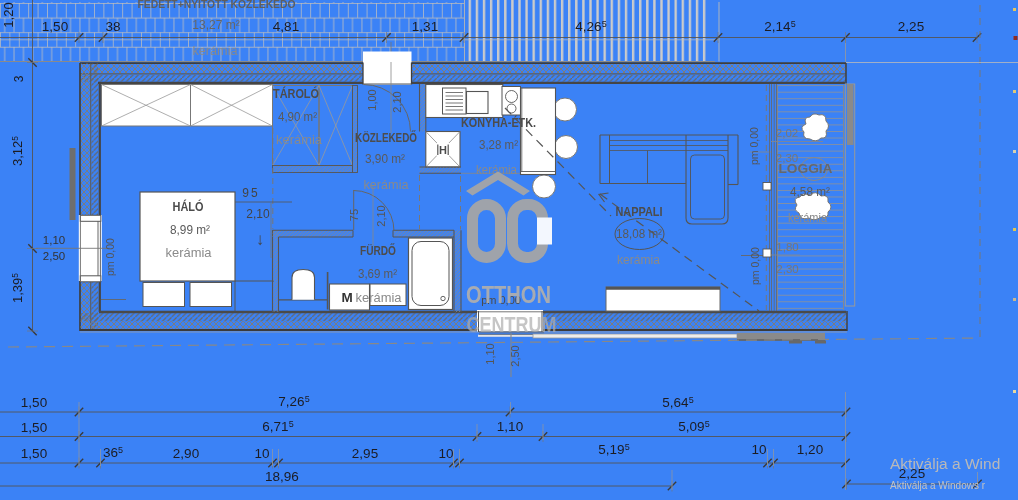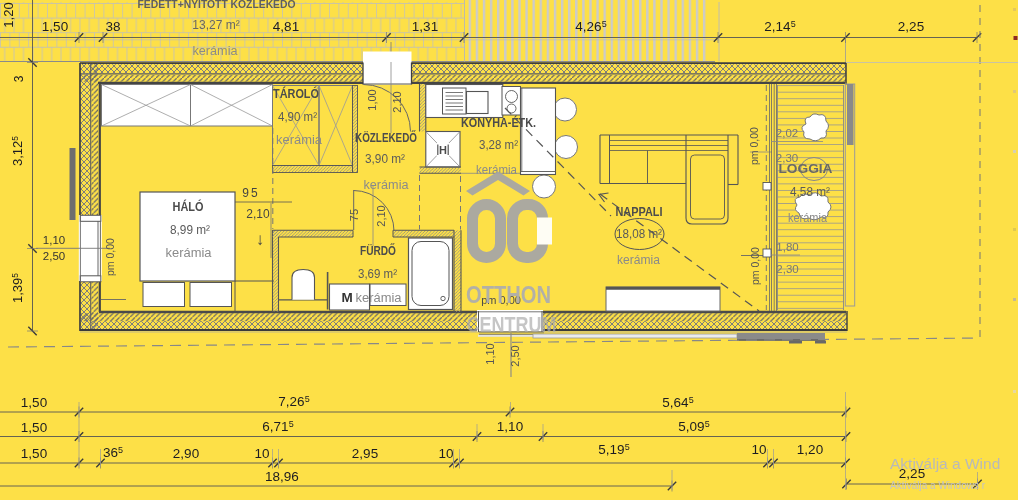--- a/index.html
+++ b/index.html
@@ -1,16 +1,16 @@
 <!DOCTYPE html>
 <html><head>
 <meta charset="utf-8">
 <style>
   html,body{margin:0;padding:0;background:#ffffff;}
-  #stage{position:relative;width:1018px;height:500px;overflow:hidden;background:#fde047;
+  #stage{position:relative;width:1018px;height:500px;overflow:hidden;background:#3b82f6;
          font-family:"Liberation Sans", sans-serif;}
   svg{position:absolute;left:0;top:0;}
   text{font-family:"Liberation Sans", sans-serif;}
 </style>
 </head>
 <body>
 <div id="stage">
 <svg width="1018" height="500" viewBox="0 0 1018 500">
 <defs>
   <pattern id="brick" width="9.4" height="29.2" patternUnits="userSpaceOnUse" patternTransform="translate(0,3)">

